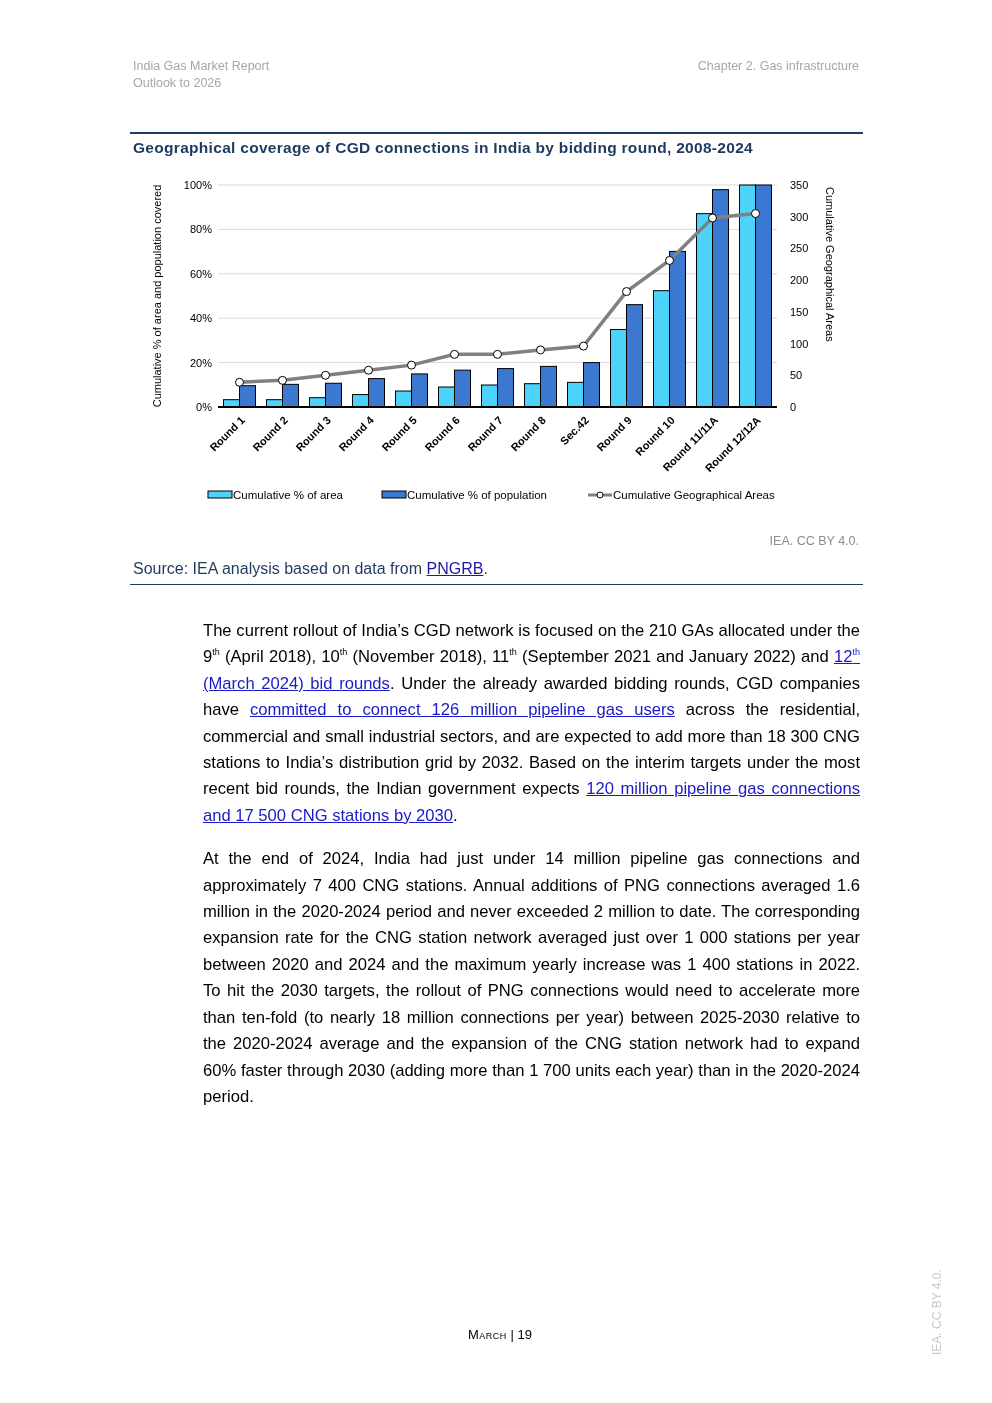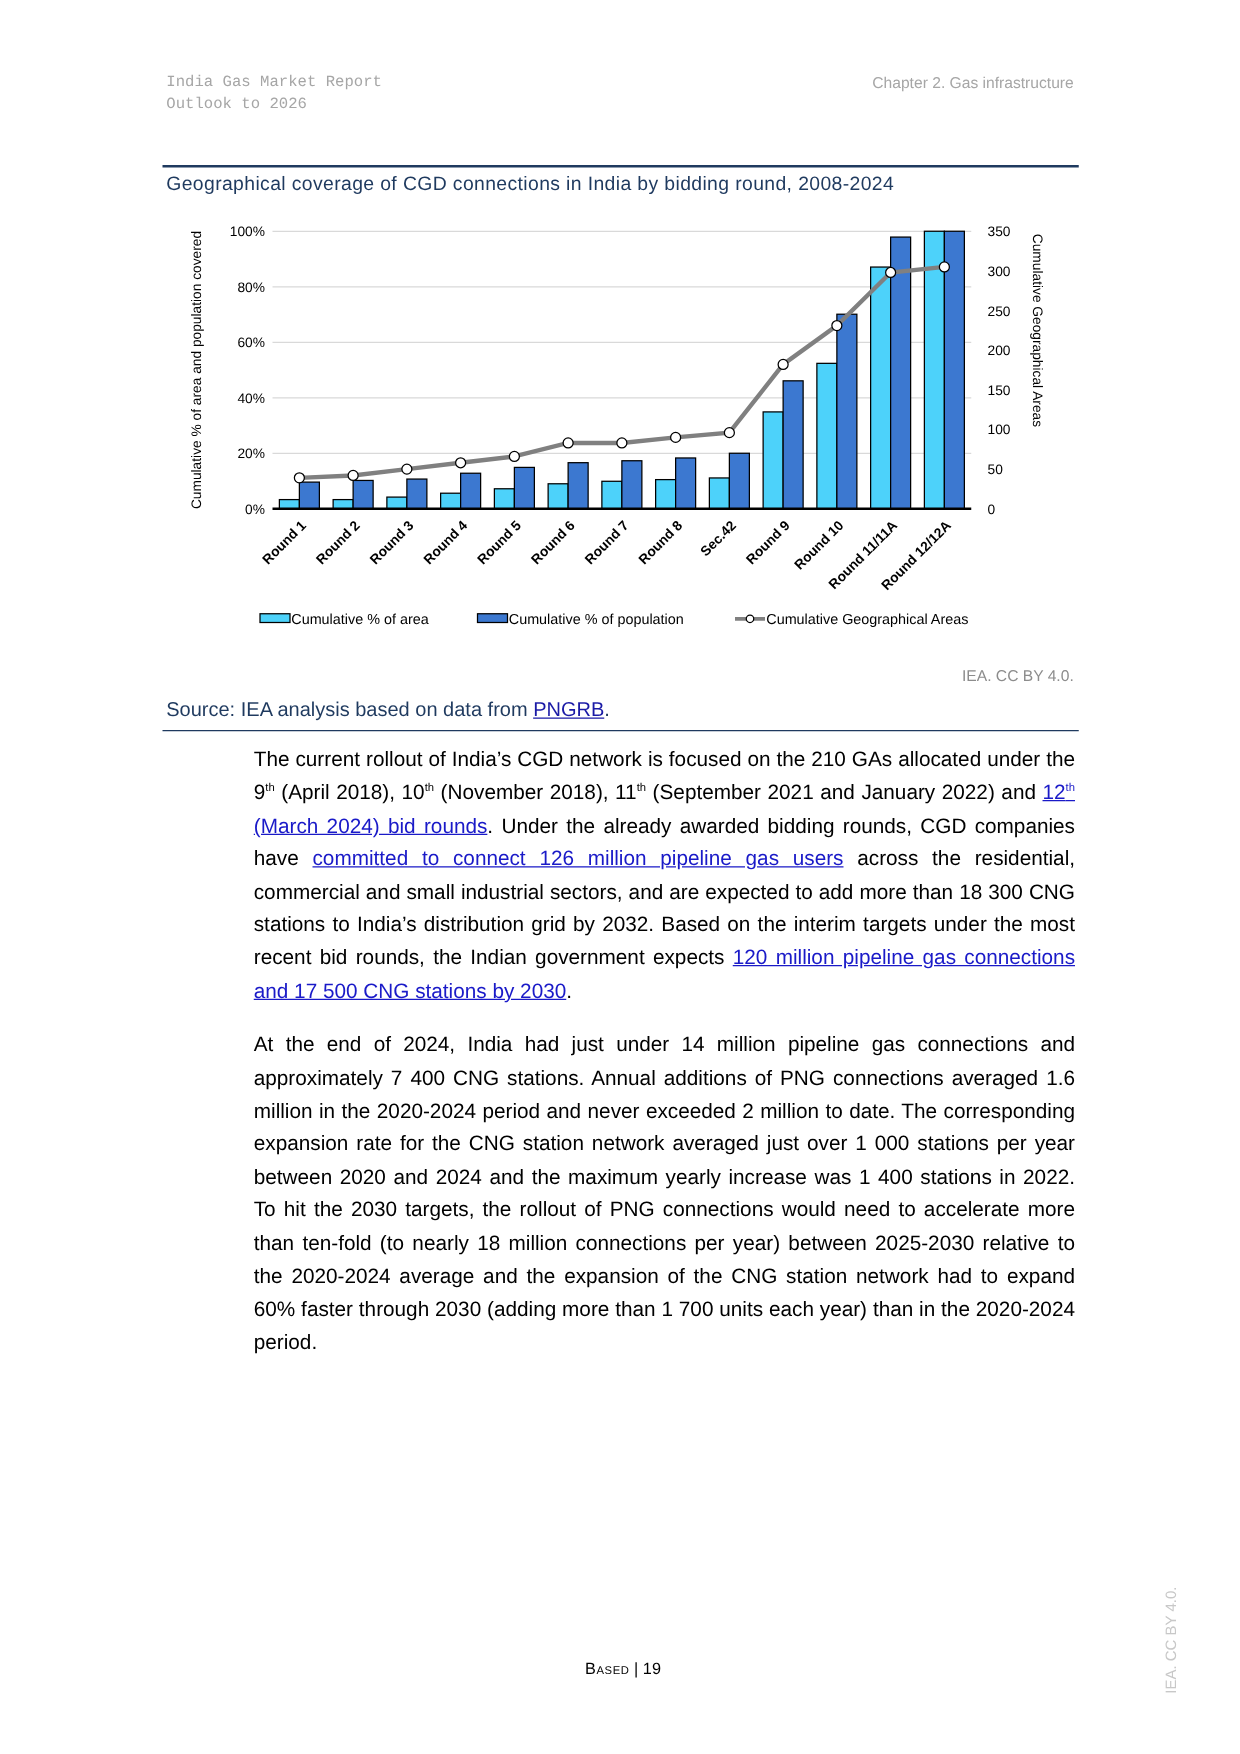--- a/index.html
+++ b/index.html
@@ -1,27 +1,27 @@
 <!DOCTYPE html>
 <html><head>
   <meta charset="utf-8">
   <style>
     html, body { margin: 0; padding: 0; background: #ffffff; }
     body { width: 992px; height: 1403px; position: relative; overflow: hidden; font-family: "Liberation Sans", sans-serif; }
     .hdr { position: absolute; top: 58px; font-size: 12.5px; color: #a6a6a6; line-height: 17px; }
-    .hdr-left { left: 133px; font-family: Liberation Mono, monospace; }
+    .hdr-left { left: 133px; }
     .hdr-right { right: 133px; text-align: center; }
     .rule-top { position: absolute; left: 130px; width: 733px; top: 132px; height: 2px; background: #1f3a5f; }
     .rule-bottom { position: absolute; left: 130px; width: 733px; top: 584px; height: 1px; background: #1f3a5f; }
-    .fig-title { position: absolute; left: 133px; top: 139px; font-size: 15.5px; font-weight: normal; color: #1f3a5f; letter-spacing: 0.3px; }
+    .fig-title { position: absolute; left: 133px; top: 139px; font-size: 15.5px; font-weight: bold; color: #1f3a5f; letter-spacing: 0.3px; }
     .chart { position: absolute; left: 140px; top: 170px; width: 720px; height: 345px; }
     .credit { position: absolute; right: 133px; top: 534px; font-size: 12.5px; color: #8c8c8c; }
     .source { position: absolute; left: 133px; top: 560px; font-size: 16px; color: #1f3a5f; }
     .source a { color: #1a1aa6; text-decoration: underline; }
-    .body-text { position: absolute; left: 203px; width: 657px; top: 595px; font-size: 16.6px; line-height: 26.4px; color: #000; text-align: justify; }
+    .body-text { position: absolute; left: 203px; width: 657px; top: 618px; font-size: 16.6px; line-height: 26.4px; color: #000; text-align: justify; }
     .body-text p { margin: 0 0 17px 0; }
     .body-text a { color: #1a1ac8; text-decoration: underline; }
     .body-text sup { font-size: 9px; line-height: 0; }
     .page-num { position: absolute; left: 468px; top: 1327px; font-size: 13px; color: #000; }
     .page-num .sc { font-variant: small-caps; letter-spacing: 0.5px; }
     .side-credit { position: absolute; left: 930px; top: 1355px; transform: rotate(-90deg); transform-origin: left top; font-size: 12px; color: #c8c8c8; white-space: nowrap; }
     svg text { font-family: "Liberation Sans", sans-serif; }
   </style>
 </head>
 <body>
@@ -127,15 +127,15 @@
   <span>Source: IEA analysis based on data from </span><a>PNGRB</a><span>.</span>
 </div>
 <div class="rule-bottom"></div>
 
 <div class="body-text">
   <p><span>The current rollout of India’s CGD network is focused on the 210 GAs allocated under the 9</span><sup>th</sup><span> (April 2018), 10</span><sup>th</sup><span> (November 2018), 11</span><sup>th</sup><span> (September 2021 and January 2022) and </span><a><span>12</span><sup>th</sup><span> (March 2024) bid rounds</span></a><span>. Under the already awarded bidding rounds, CGD companies have </span><a>committed to connect 126 million pipeline gas users</a><span> across the residential, commercial and small industrial sectors, and are expected to add more than 18 300 CNG stations to India’s distribution grid by 2032. Based on the interim targets under the most recent bid rounds, the Indian government expects </span><a>120 million pipeline gas connections and 17 500 CNG stations by 2030</a><span>.</span></p>
   <p>At the end of 2024, India had just under 14 million pipeline gas connections and approximately 7 400 CNG stations. Annual additions of PNG connections averaged 1.6 million in the 2020-2024 period and never exceeded 2 million to date. The corresponding expansion rate for the CNG station network averaged just over 1 000 stations per year between 2020 and 2024 and the maximum yearly increase was 1 400 stations in 2022. To hit the 2030 targets, the rollout of PNG connections would need to accelerate more than ten-fold (to nearly 18 million connections per year) between 2025-2030 relative to the 2020-2024 average and the expansion of the CNG station network had to expand 60% faster through 2030 (adding more than 1 700 units each year) than in the 2020-2024 period.</p>
 </div>
 
 <div class="page-num">
-  <span class="sc">Based</span><span> | </span><span>19</span>
+  <span class="sc">March</span><span> | </span><span>19</span>
 </div>
 <div class="side-credit">IEA. CC BY 4.0.</div>
 
 </body></html>

